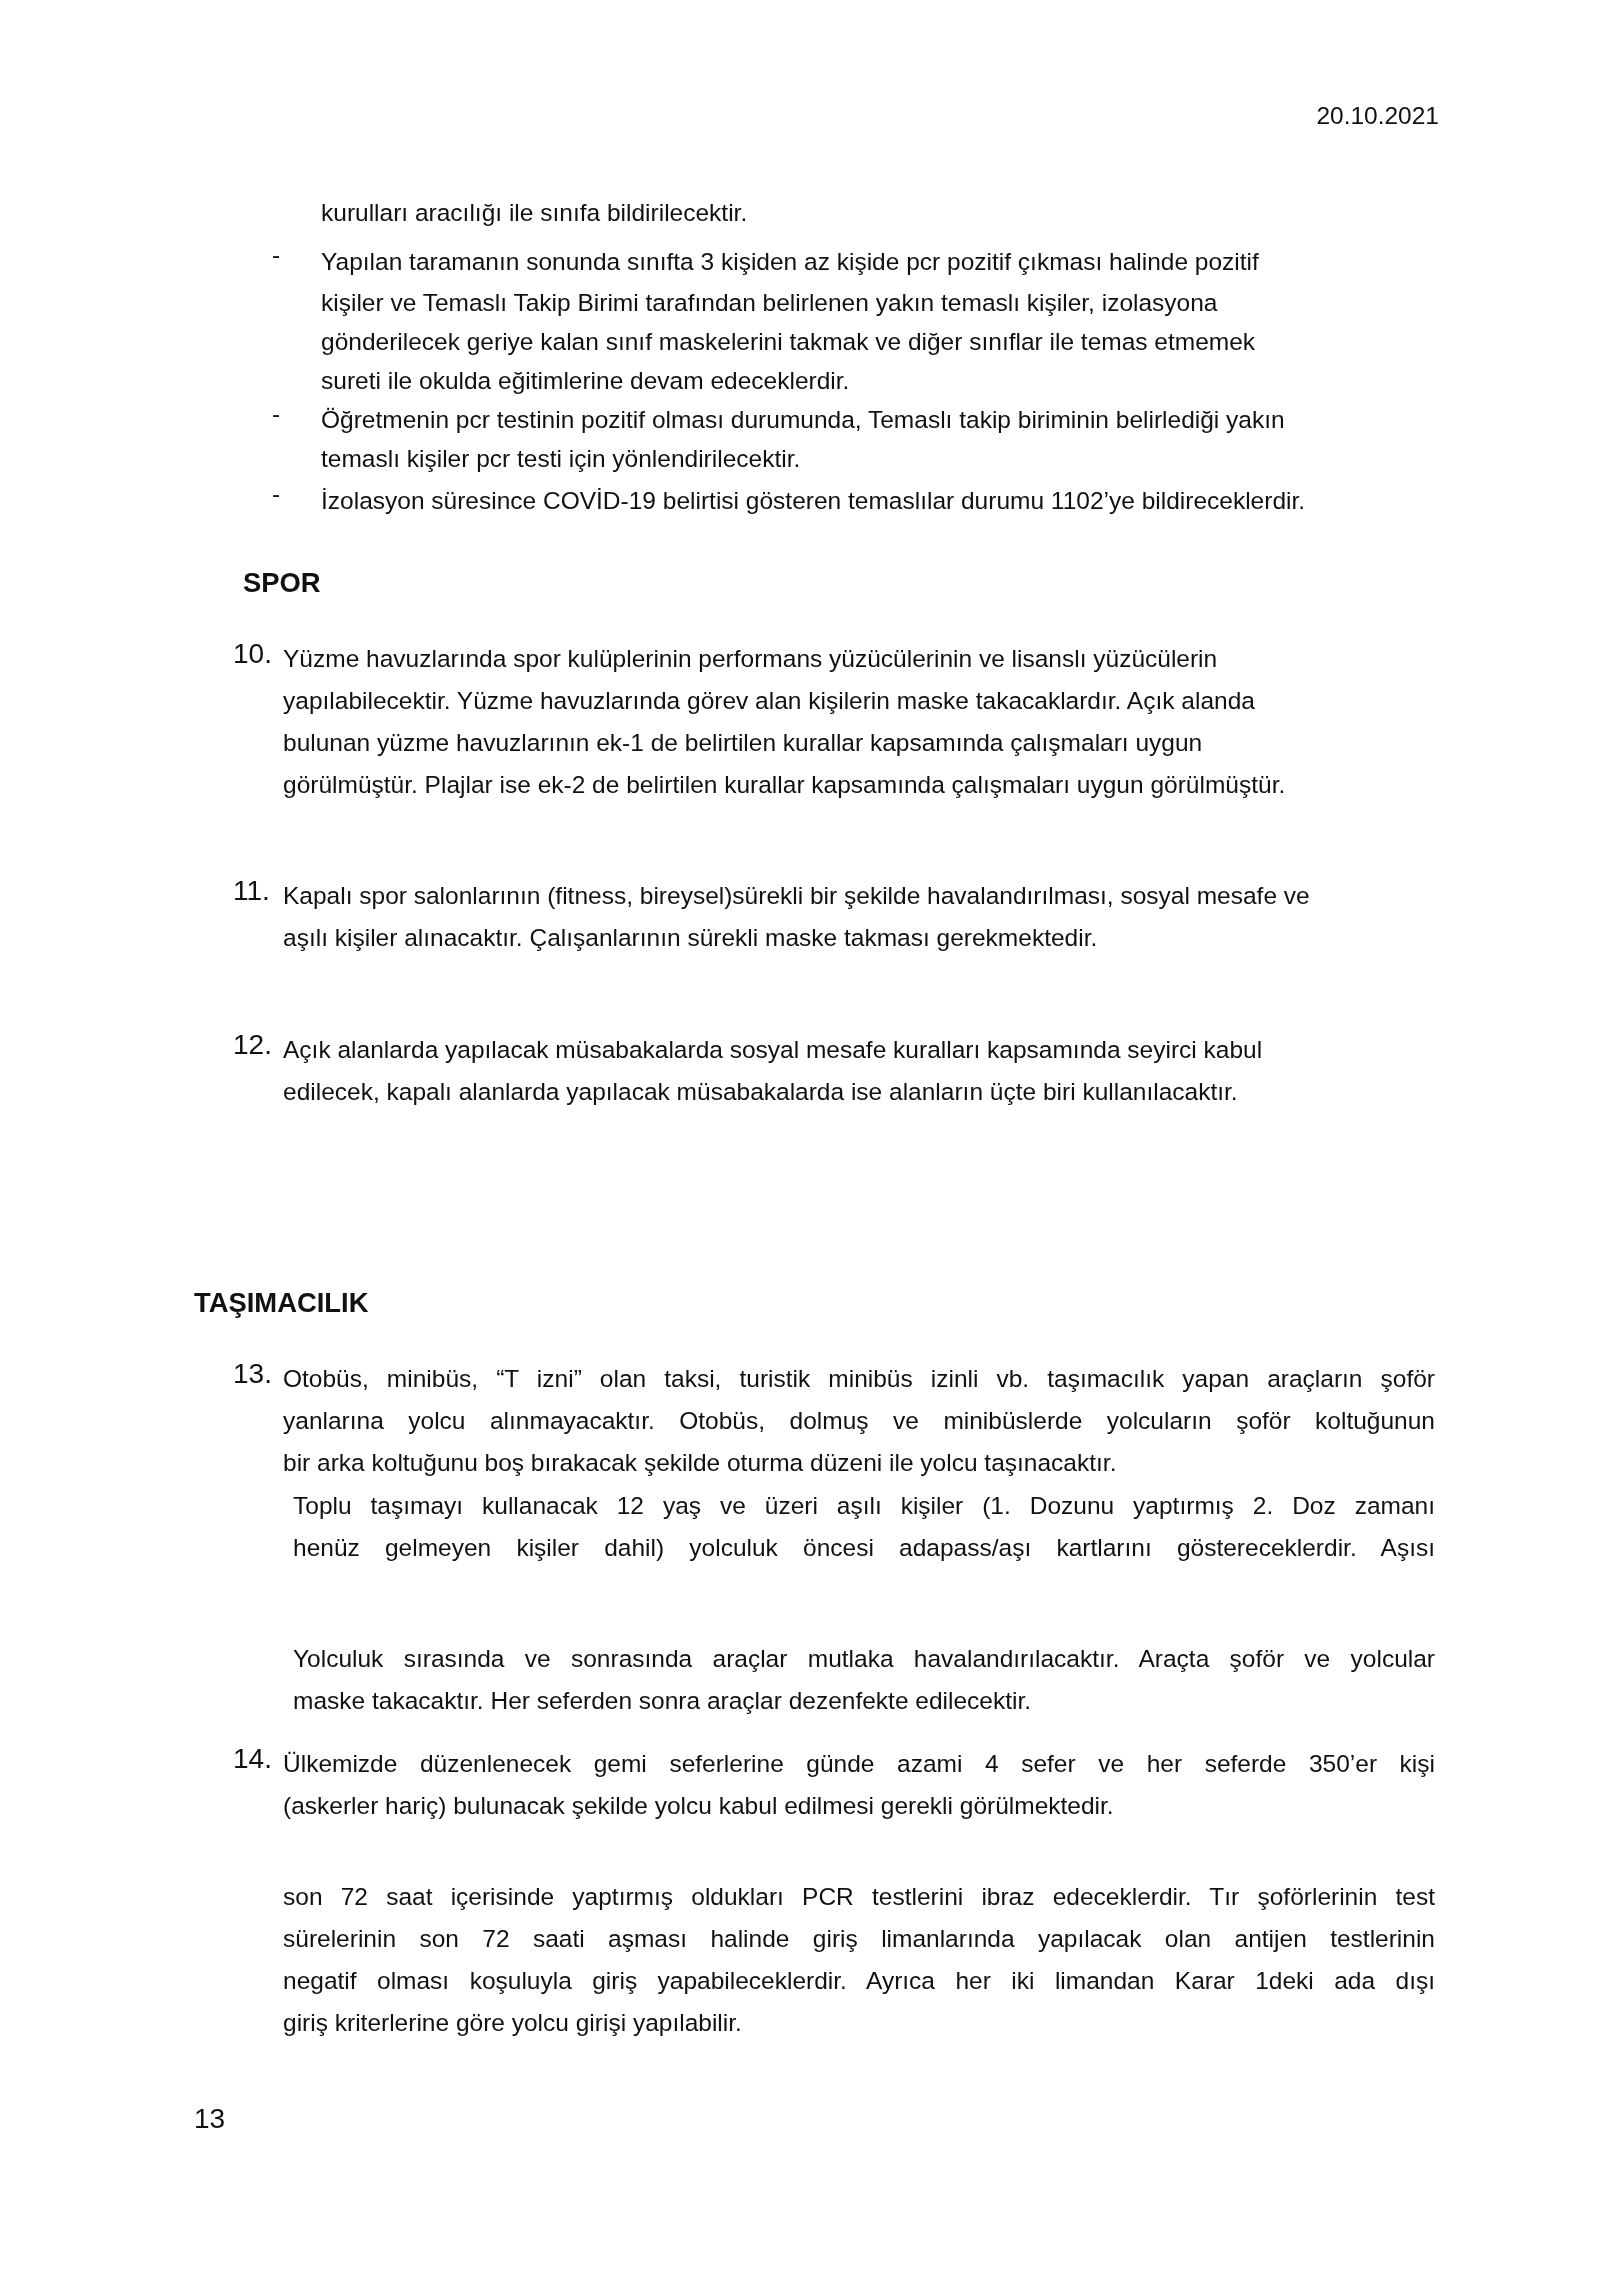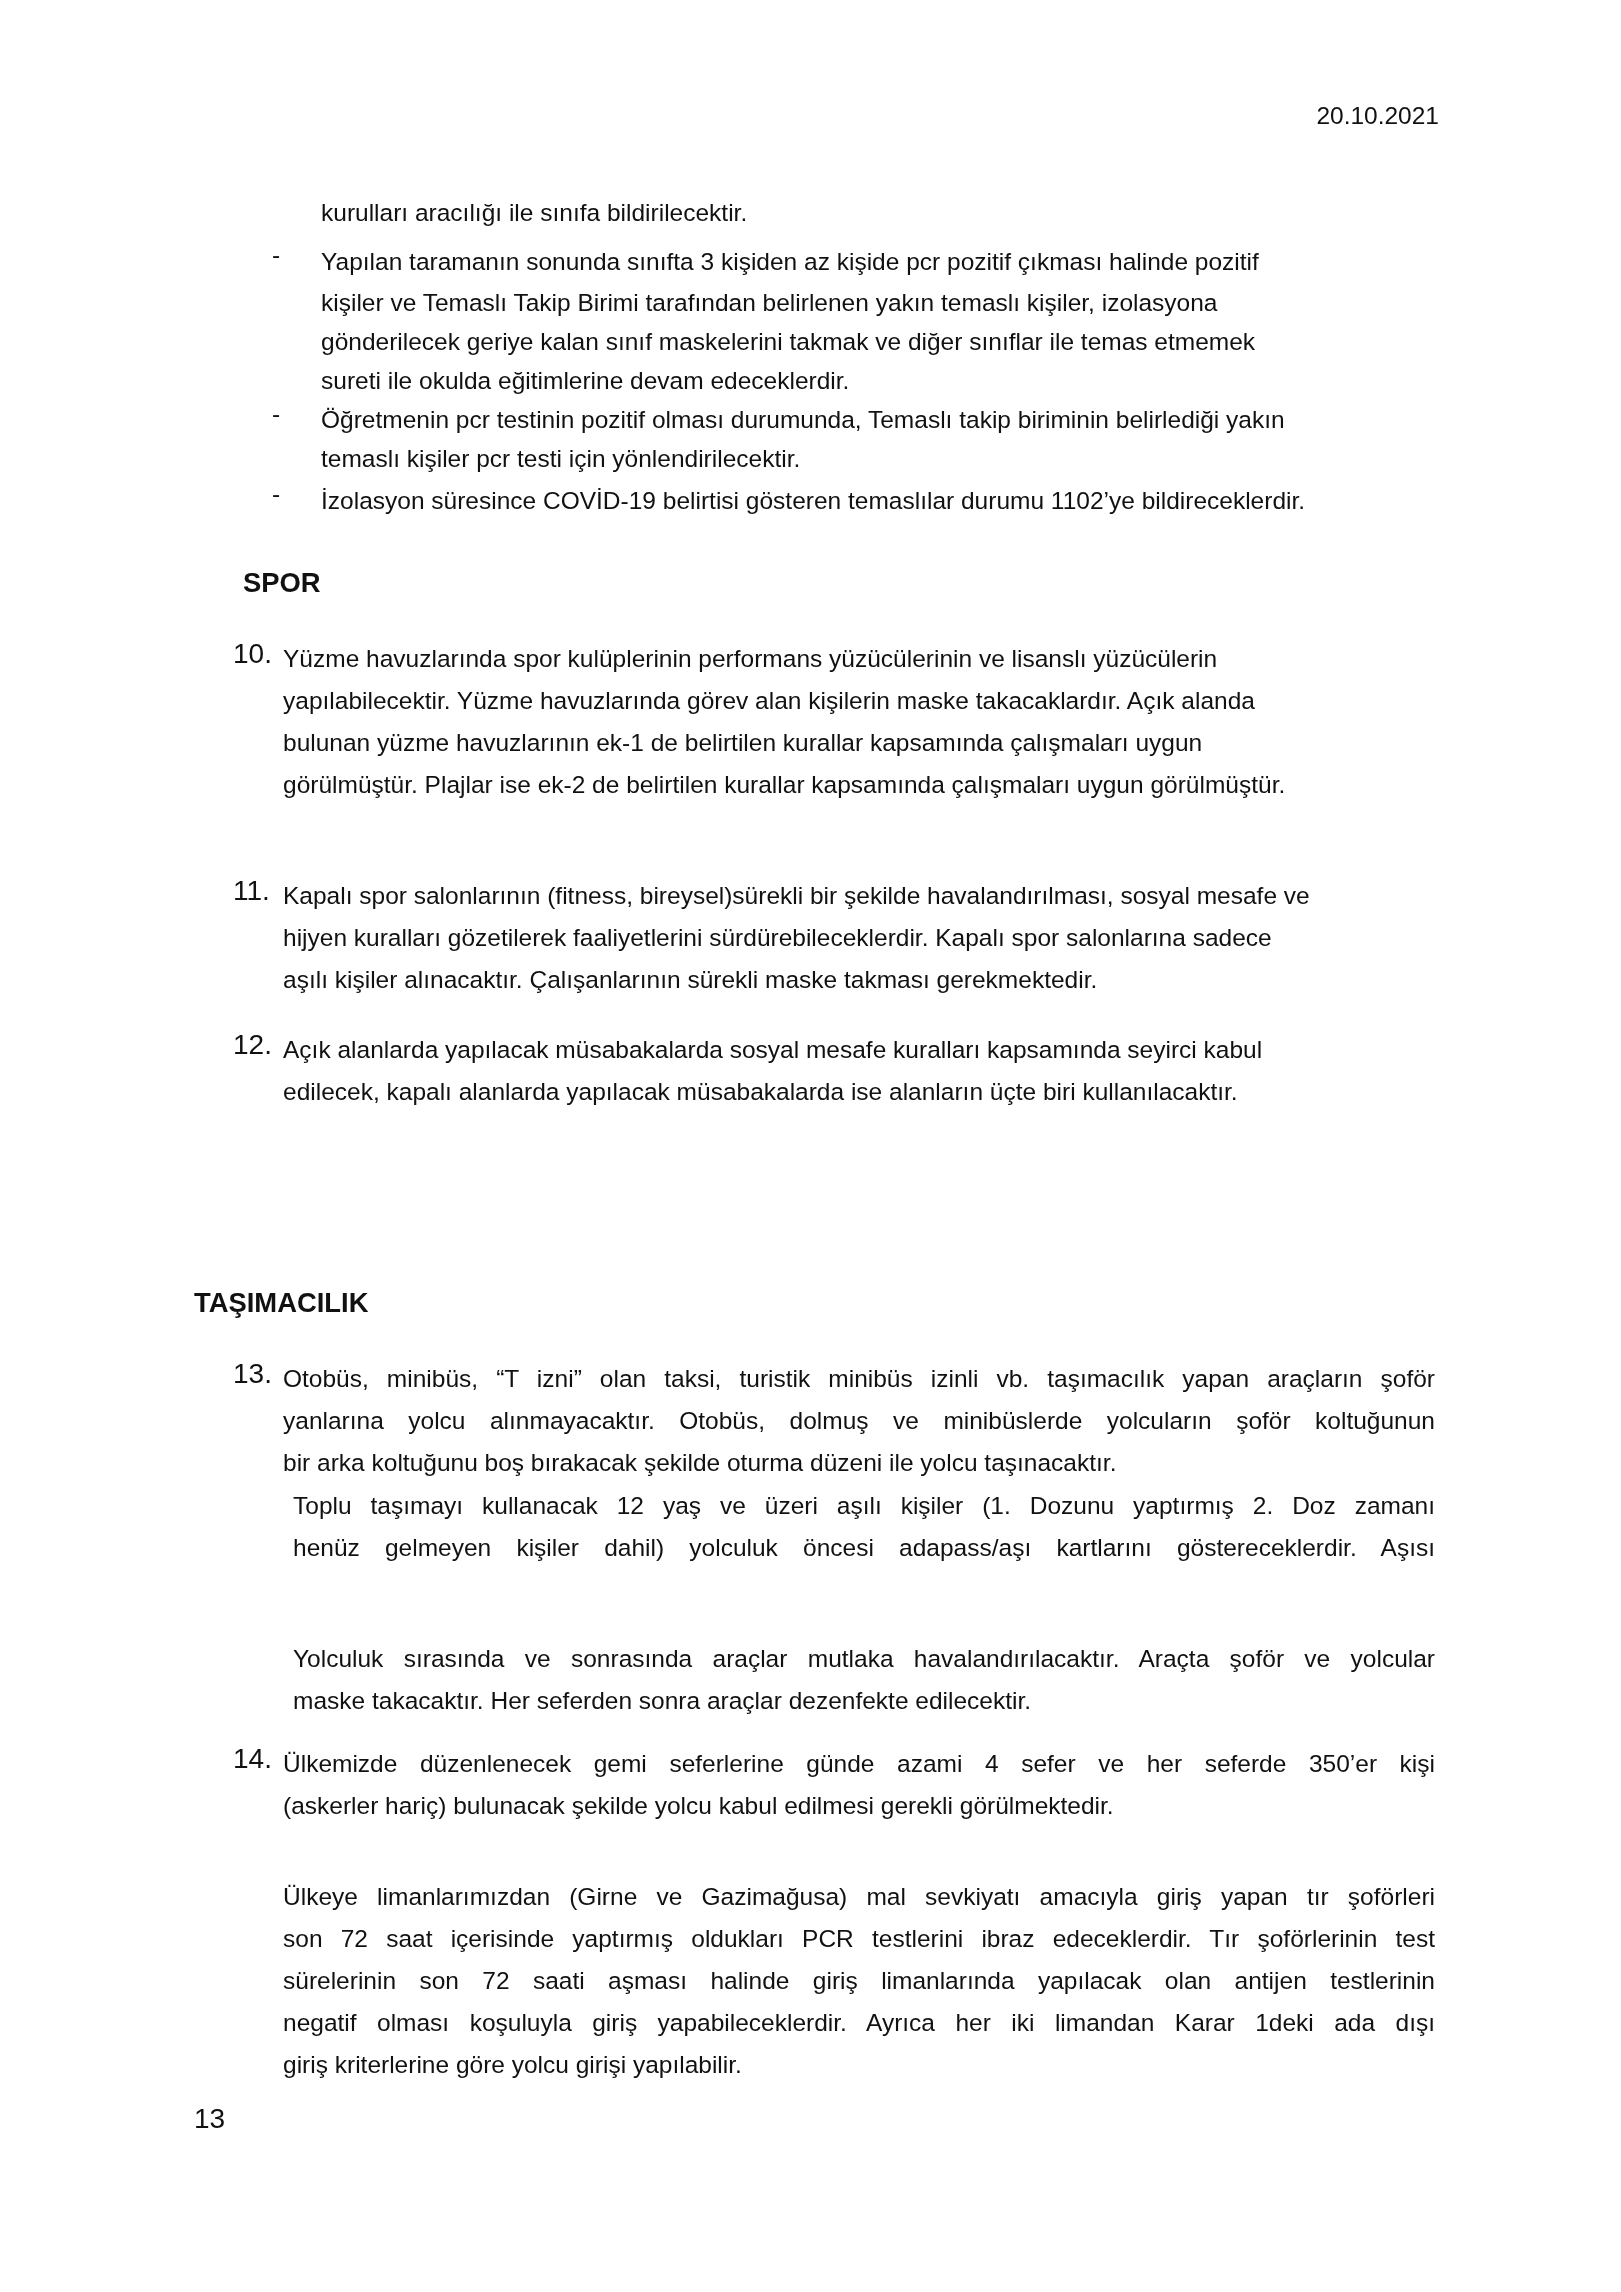--- a/index.html
+++ b/index.html
@@ -52,21 +52,20 @@
   <div class="block" style="left:283px; top:638px; width:1152px;">
     <span class="l">Yüzme havuzlarında spor kulüplerinin performans yüzücülerinin ve lisanslı yüzücülerin</span>
     <span class="l">yapılabilecektir. Yüzme havuzlarında görev alan kişilerin maske takacaklardır. Açık alanda</span>
     <span class="l">bulunan yüzme havuzlarının ek-1 de belirtilen kurallar kapsamında çalışmaları uygun</span>
     <span class="l">görülmüştür. Plajlar ise ek-2 de belirtilen kurallar kapsamında çalışmaları uygun görülmüştür.</span>
   </div>
 
   <div class="num" style="left:233px; top:875px;">11.</div>
   <div class="block" style="left:283px; top:875px; width:1152px;">
     <span class="l">Kapalı spor salonlarının (fitness, bireysel)sürekli bir şekilde havalandırılması, sosyal mesafe ve</span>
-    <span class="l">hijyen kuralları gözetilerek faaliyetlerini sürdürebileceklerdir. Kapalı spor salonlarına sadece</span>
     <span class="l">aşılı kişiler alınacaktır. Çalışanlarının sürekli maske takması gerekmektedir.</span>
   </div>
 
   <div class="num" style="left:233px; top:1029px;">12.</div>
   <div class="block" style="left:283px; top:1029px; width:1152px;">
     <span class="l">Açık alanlarda yapılacak müsabakalarda sosyal mesafe kuralları kapsamında seyirci kabul</span>
     <span class="l">edilecek, kapalı alanlarda yapılacak müsabakalarda ise alanların üçte biri kullanılacaktır.</span>
   </div>
 
   <div class="heading" style="left:194px; top:1287px;">TAŞIMACILIK</div>
@@ -85,21 +84,20 @@
     <span class="lj">Yolculuk sırasında ve sonrasında araçlar mutlaka havalandırılacaktır. Araçta şoför ve yolcular</span>
     <span class="ll">maske takacaktır. Her seferden sonra araçlar dezenfekte edilecektir.</span>
   </div>
 
   <div class="num" style="left:233px; top:1743px;">14.</div>
   <div class="block" style="left:283px; top:1743px; width:1152px;">
     <span class="lj">Ülkemizde düzenlenecek gemi seferlerine günde azami 4 sefer ve her seferde 350’er kişi</span>
     <span class="ll">(askerler hariç) bulunacak şekilde yolcu kabul edilmesi gerekli görülmektedir.</span>
   </div>
   <div class="block" style="left:283px; top:1876px; width:1152px;">
-    <span class="lj">Ülkeye limanlarımızdan (Girne ve Gazimağusa) mal sevkiyatı amacıyla giriş yapan tır şoförleri</span>
     <span class="lj">son 72 saat içerisinde yaptırmış oldukları PCR testlerini ibraz edeceklerdir. Tır şoförlerinin test</span>
     <span class="lj">sürelerinin son 72 saati aşması halinde giriş limanlarında yapılacak olan antijen testlerinin</span>
     <span class="lj">negatif olması koşuluyla giriş yapabileceklerdir.  Ayrıca her iki limandan Karar 1deki ada dışı</span>
     <span class="ll">giriş kriterlerine göre yolcu girişi yapılabilir.</span>
   </div>
 
   <div class="pagenum">13</div>
 </div>
 
 

